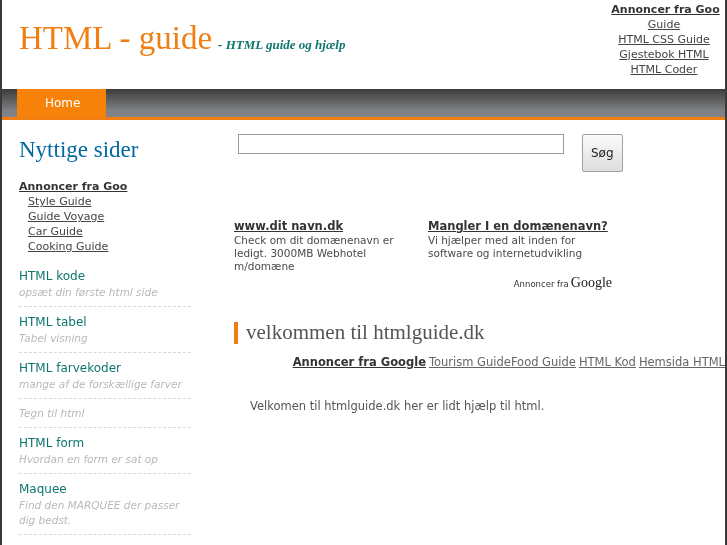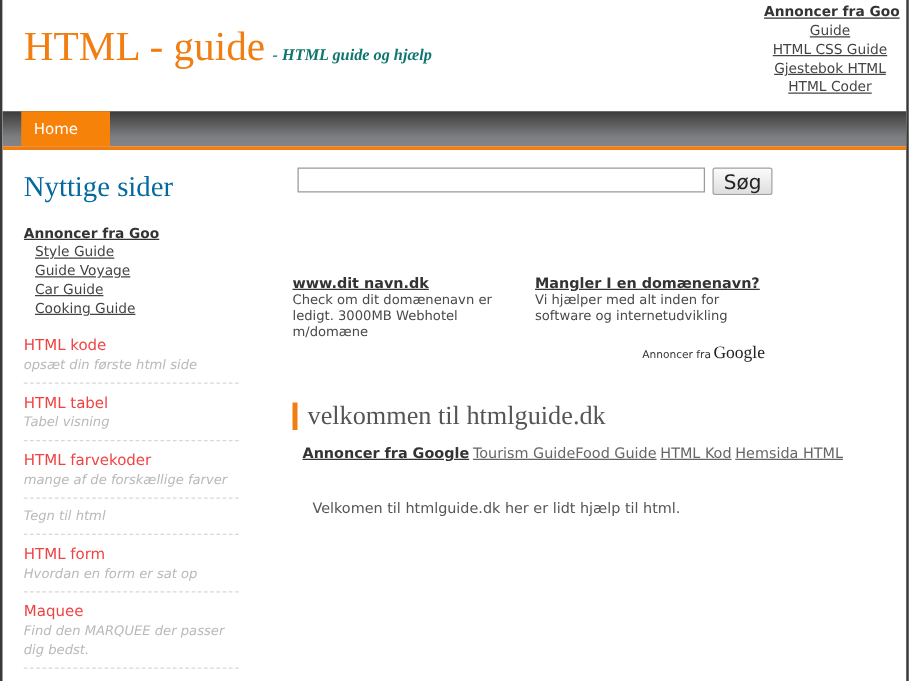--- a/index.html
+++ b/index.html
@@ -85,21 +85,21 @@
     height: 28px;
     background: linear-gradient(to bottom, #3b3b3b 0%, #4c4c4c 18%, #7d7f82 75%, #828487 100%);
     border-bottom: 3px solid #F07E12;
   }
   .nav-tab {
     position: absolute;
     left: 15px;
     top: 0px;
     height: 28px;
     line-height: 28px;
-    padding: 0 26px 0 10px;
+    padding: 0 26px 0 28px;
     background: #F7820A;
     color: #ffffff;
     font-family: "DejaVu Sans", sans-serif;
     font-size: 12px;
     white-space: nowrap;
     box-sizing: border-box;
   }
 
   
   .content {
@@ -150,21 +150,21 @@
   .side-item {
     width: 172px;
     padding-bottom: 6px;
     border-bottom: 1px dashed #d8d8d8;
     margin-bottom: 7px;
   }
   .side-item .si-title {
     display: block;
     font-family: "DejaVu Sans", sans-serif;
     font-size: 12px;
-    color: #ef4444;
+    color: #0f766e;
     line-height: 17px;
   }
   .side-item .si-desc {
     display: block;
     font-family: "DejaVu Sans", sans-serif;
     font-size: 10.5px;
     font-style: italic;
     color: #b9b9b9;
     line-height: 15px;
   }
@@ -192,30 +192,30 @@
     border: 1px solid #9a9a9a;
     background: #fff;
     font-family: "DejaVu Sans", sans-serif;
     font-size: 12px;
     color: #333;
     padding: 0 4px;
     outline: none;
   }
   .search-btn {
     position: absolute;
-    left: 336px;
+    left: 348px;
     top: 0;
-    height: 22px;
+    height: 38px;
     padding: 0 8px;
     box-sizing: border-box;
     border: 1px solid #a0a0a0;
     border-radius: 2px;
     background: linear-gradient(to bottom, #fbfbfb 0%, #ebebeb 55%, #dedede 100%);
     font-family: "DejaVu Sans", sans-serif;
-    font-size: 16px;
+    font-size: 12px;
     color: #222;
     cursor: pointer;
   }
 
   .adblock {
     position: relative;
     margin-top: 22px;
     width: 390px;
   }
   .adblock .ads-row {
@@ -281,20 +281,21 @@
     font-weight: normal;
     font-size: 21px;
     color: #555;
     line-height: 26px;
   }
 
   .inline-ads {
     margin-top: 10px;
     margin-left: 8px;
     white-space: nowrap;
+    text-align: right;
   }
   .inline-ads .ia-title {
     font-family: "DejaVu Sans", sans-serif;
     font-size: 11.5px;
     font-weight: bold;
     color: #333;
     text-decoration: underline;
   }
   .inline-ads .ia-link {
     font-family: "DejaVu Sans", sans-serif;

